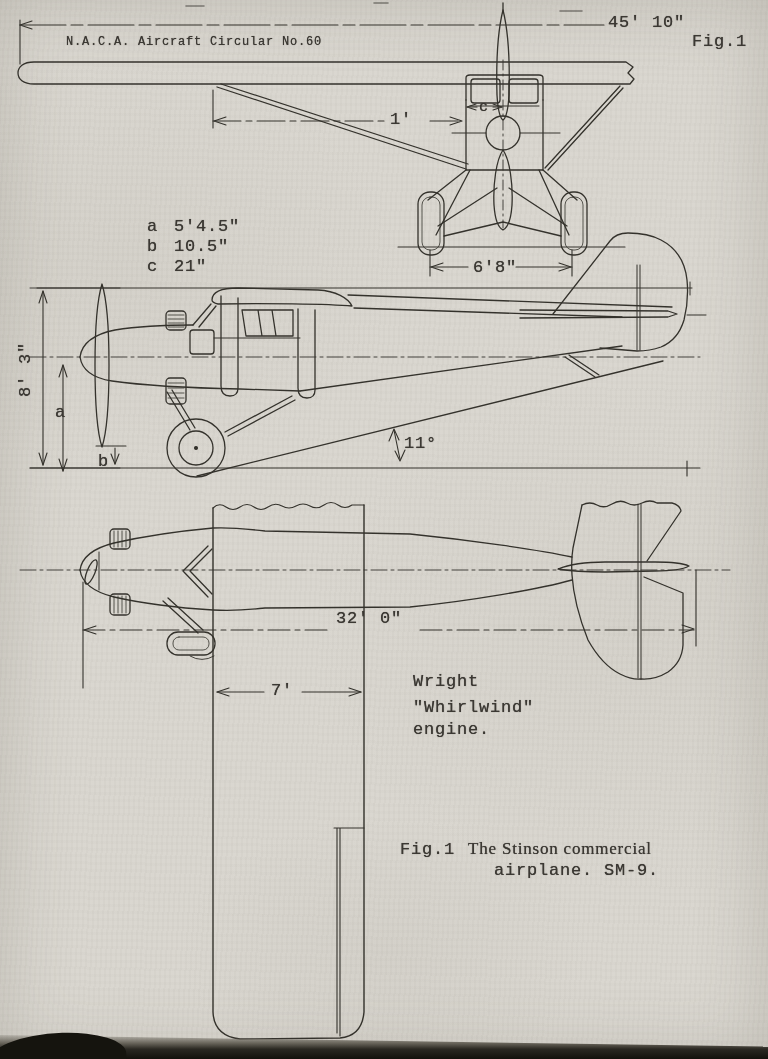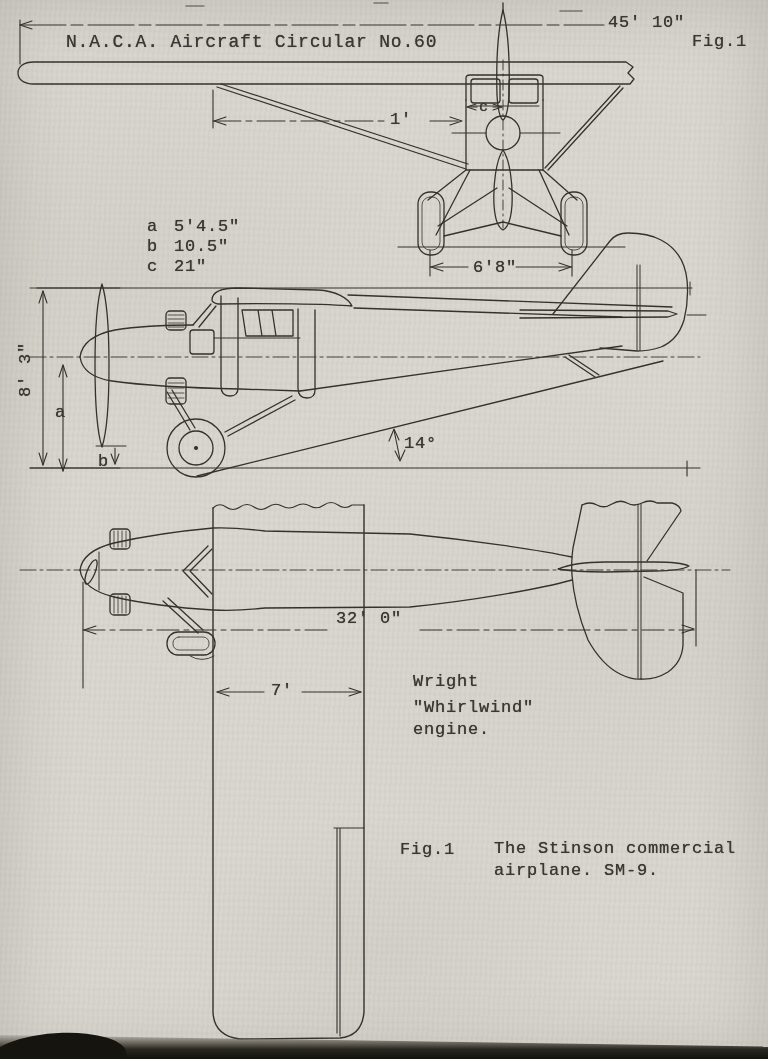--- a/index.html
+++ b/index.html
@@ -227,21 +227,21 @@
         <path d="M96,626 L84,630 L96,634 M682,625 L694,629 L682,633"></path>
       </g>
 
       <g stroke-width="1.1">
         <path d="M217,692 H264 M302,692 H361"></path>
         <path d="M229,688 L217,692 L229,696 M349,688 L361,692 L349,696"></path>
       </g>
     </g>
   </svg>
 
-  <div class="t" style="left:66px;top:32px;font-size:18px;">N.A.C.A. Aircraft Circular No.60</div>
+  <div class="t" style="left:66px;top:32px;font-size:12px;">N.A.C.A. Aircraft Circular No.60</div>
   <div class="t" style="left:692px;top:32px;">Fig.1</div>
 
   <div class="t" style="left:608px;top:13px;">45' 10"</div>
   <div class="t" style="left:390px;top:110px;">1'</div>
   <div class="t t-small" style="left:479px;top:98px;">c</div>
   <div class="t" style="left:473px;top:258px;">6'8"</div>
 
   <div class="legend">
     <div class="legend-row t" style="position:static;">
       <span class="legend-key">a</span>
@@ -253,28 +253,28 @@
     </div>
     <div class="legend-row t" style="position:static;">
       <span class="legend-key">c</span>
       <span>21"</span>
     </div>
   </div>
 
   <div class="t t-rot" style="left:16px;top:397px;">8' 3"</div>
   <div class="t" style="left:55px;top:403px;">a</div>
   <div class="t" style="left:98px;top:452px;">b</div>
-  <div class="t" style="left:404px;top:434px;">14°</div>
+  <div class="t" style="left:404px;top:434px;">11°</div>
 
   <div class="t" style="left:336px;top:609px;">32' 0"</div>
   <div class="t" style="left:271px;top:681px;">7'</div>
 
   <div class="t" style="left:413px;top:672px;">Wright</div>
   <div class="t" style="left:413px;top:698px;">"Whirlwind"</div>
   <div class="t" style="left:413px;top:720px;">engine.</div>
 
   <div class="t" style="left:400px;top:840px;">Fig.1</div>
-  <div class="t" style="left:494px;top:839px;">The Stinson commercial</div>
+  <div class="t" style="left:468px;top:839px;font-family:Liberation Serif, serif;">The Stinson commercial</div>
   <div class="t" style="left:494px;top:861px;">airplane. SM-9.</div>
 
   <div class="scan-band"></div>
   <div class="scan-blob"></div>
 </div>
 
 </body></html>

